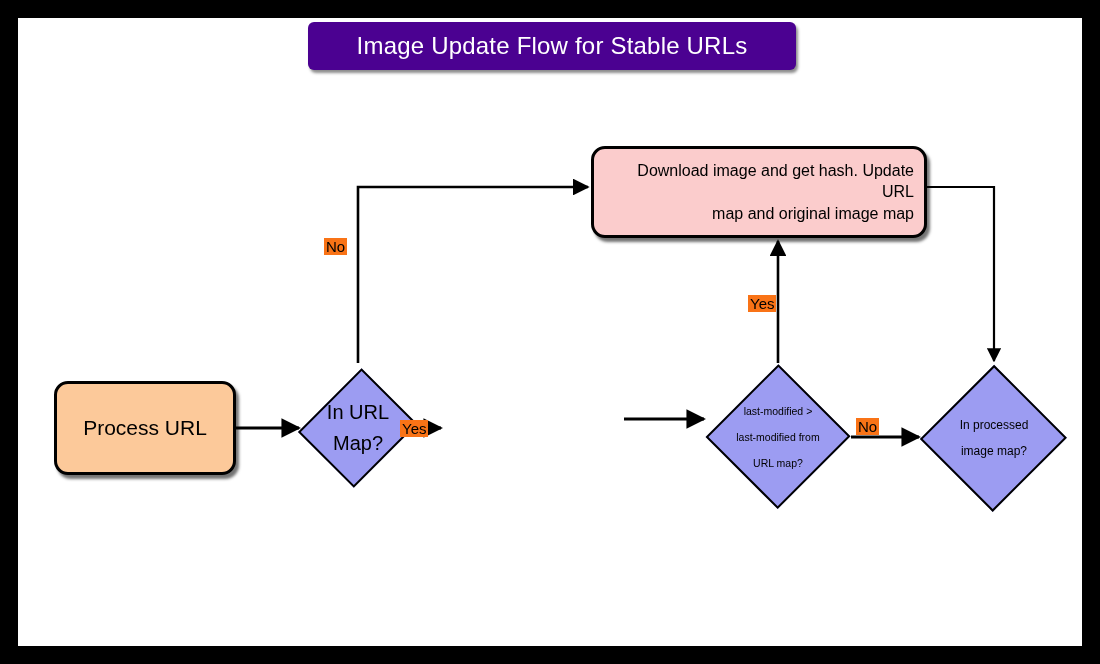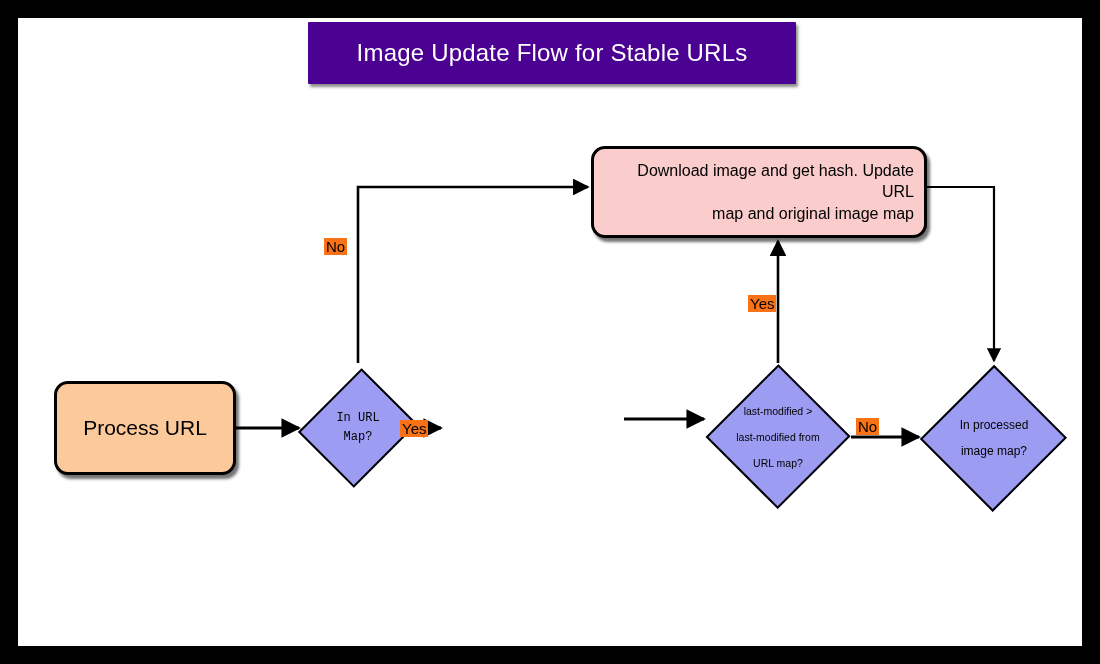--- a/index.html
+++ b/index.html
@@ -27,23 +27,23 @@
     height: 628px;
     background: #ffffff;
     overflow: hidden;
   }
   
   #title-bar {
     position: absolute;
     left: 290px;
     top: 4px;
     width: 488px;
-    height: 62px;
+    height: 48px;
     background: #4b0191;
-    border-radius: 1px;
+    border-radius: 6px;
     display: flex;
     align-items: center;
     justify-content: center;
     box-shadow: 2px 3px 3px rgba(0,0,0,0.45);
   }
   #title-bar .title-text {
     color: #ffffff;
     font-size: 24px;
     letter-spacing: 0.2px;
     white-space: nowrap;
@@ -137,21 +137,21 @@
     color: #000000;
     line-height: 1.9;
     z-index: 2;
   }
   #node-in-url-map {
     left: 284px;
     top: 346px;
     width: 112px;
     height: 128px;
   }
-  #node-in-url-map .dlabel { font-size: 12px; line-height: 1.55; font-family: Liberation Mono, monospace; }
+  #node-in-url-map .dlabel { font-size: 20px; line-height: 1.55; }
   #node-lastmod-cmp {
     left: 688px;
     top: 346px;
     width: 144px;
     height: 146px;
   }
   #node-lastmod-cmp .dlabel { font-size: 10.5px; line-height: 2.5; }
   #node-in-processed {
     left: 903px;
     top: 346px;

